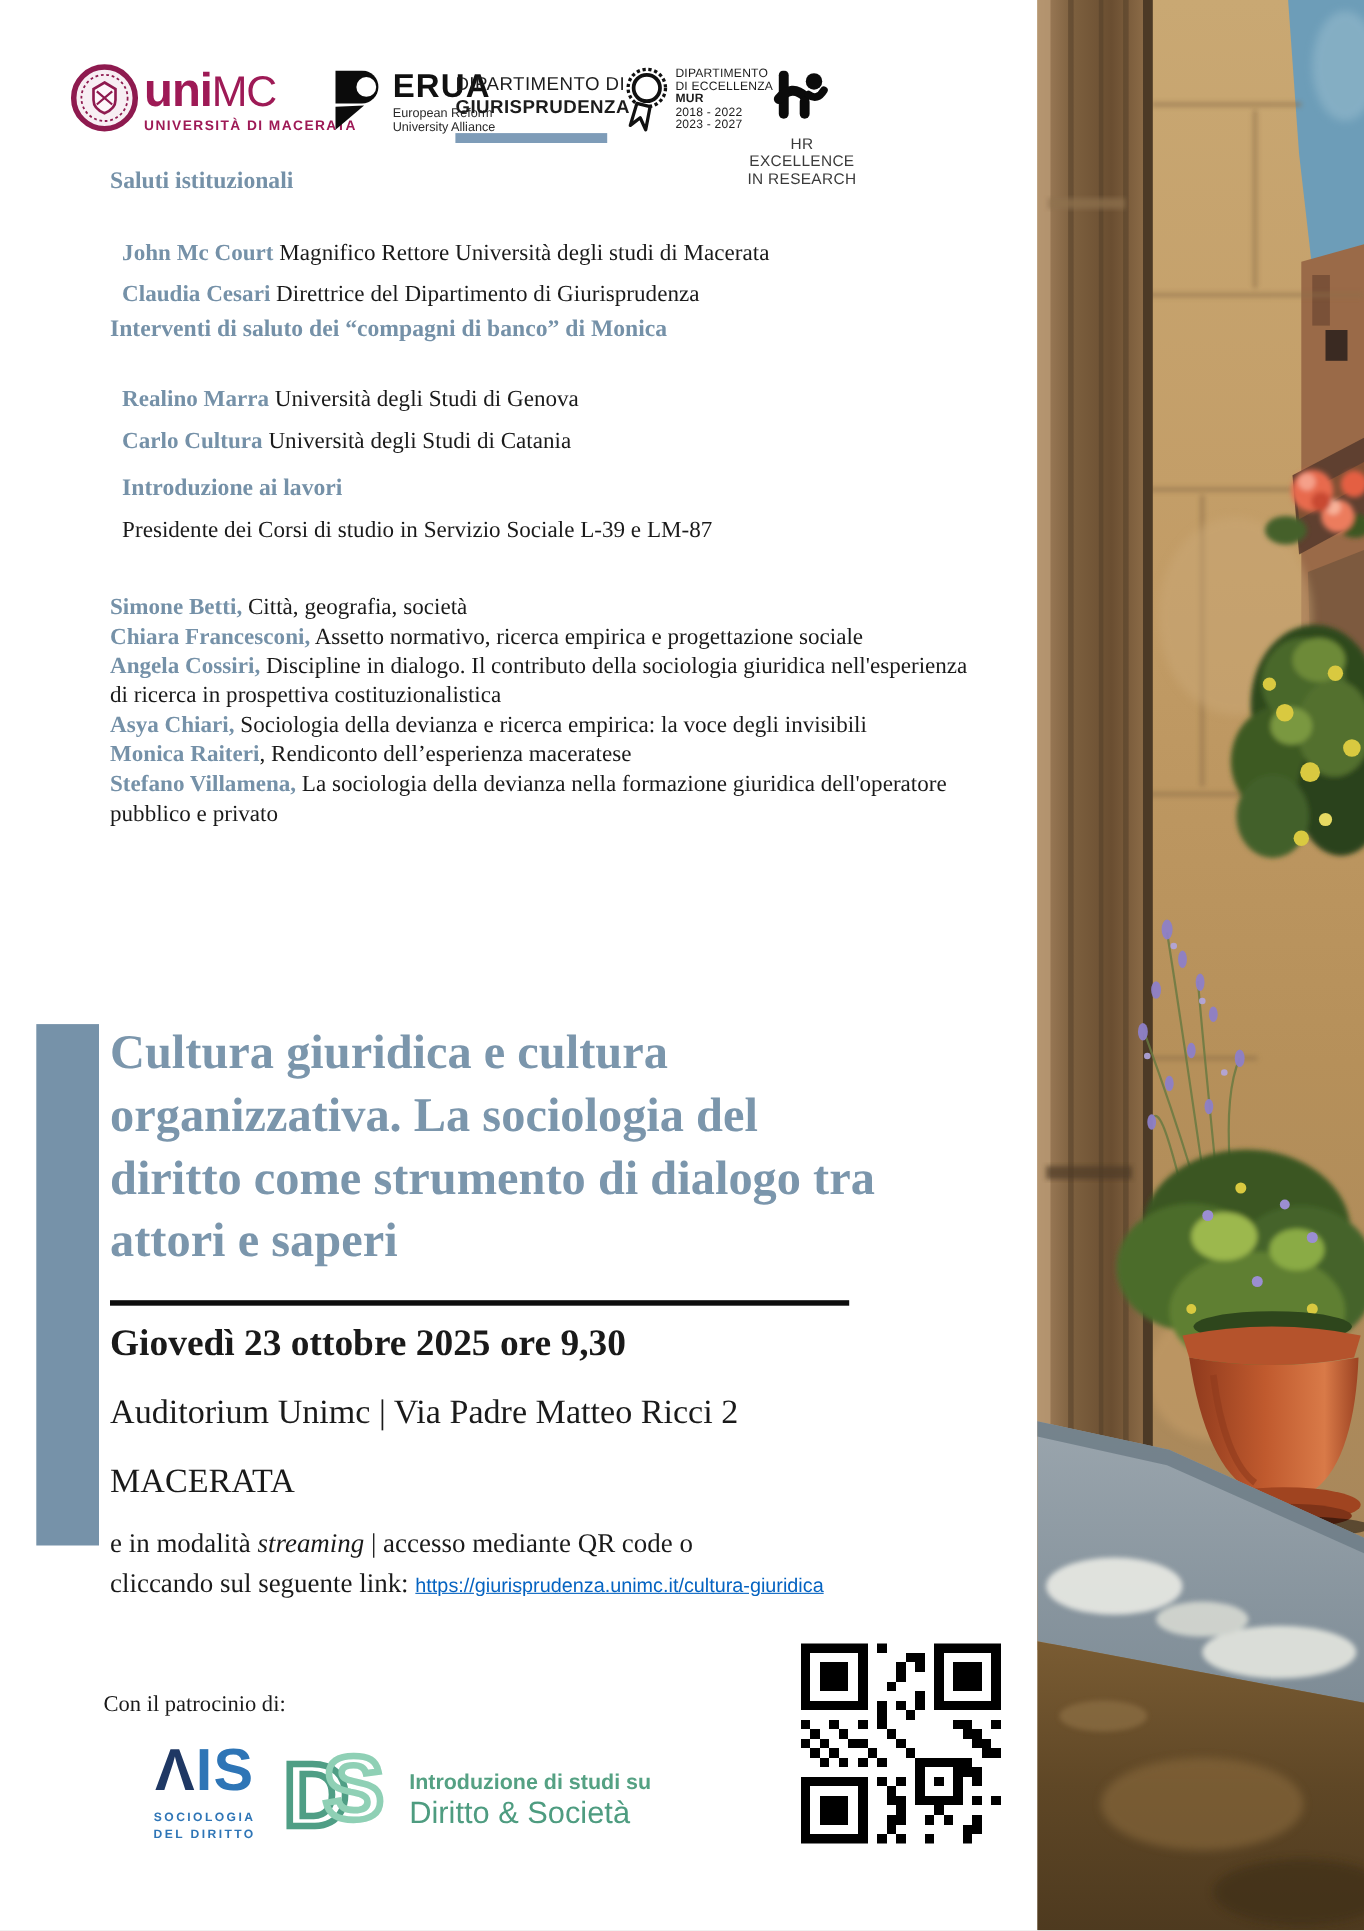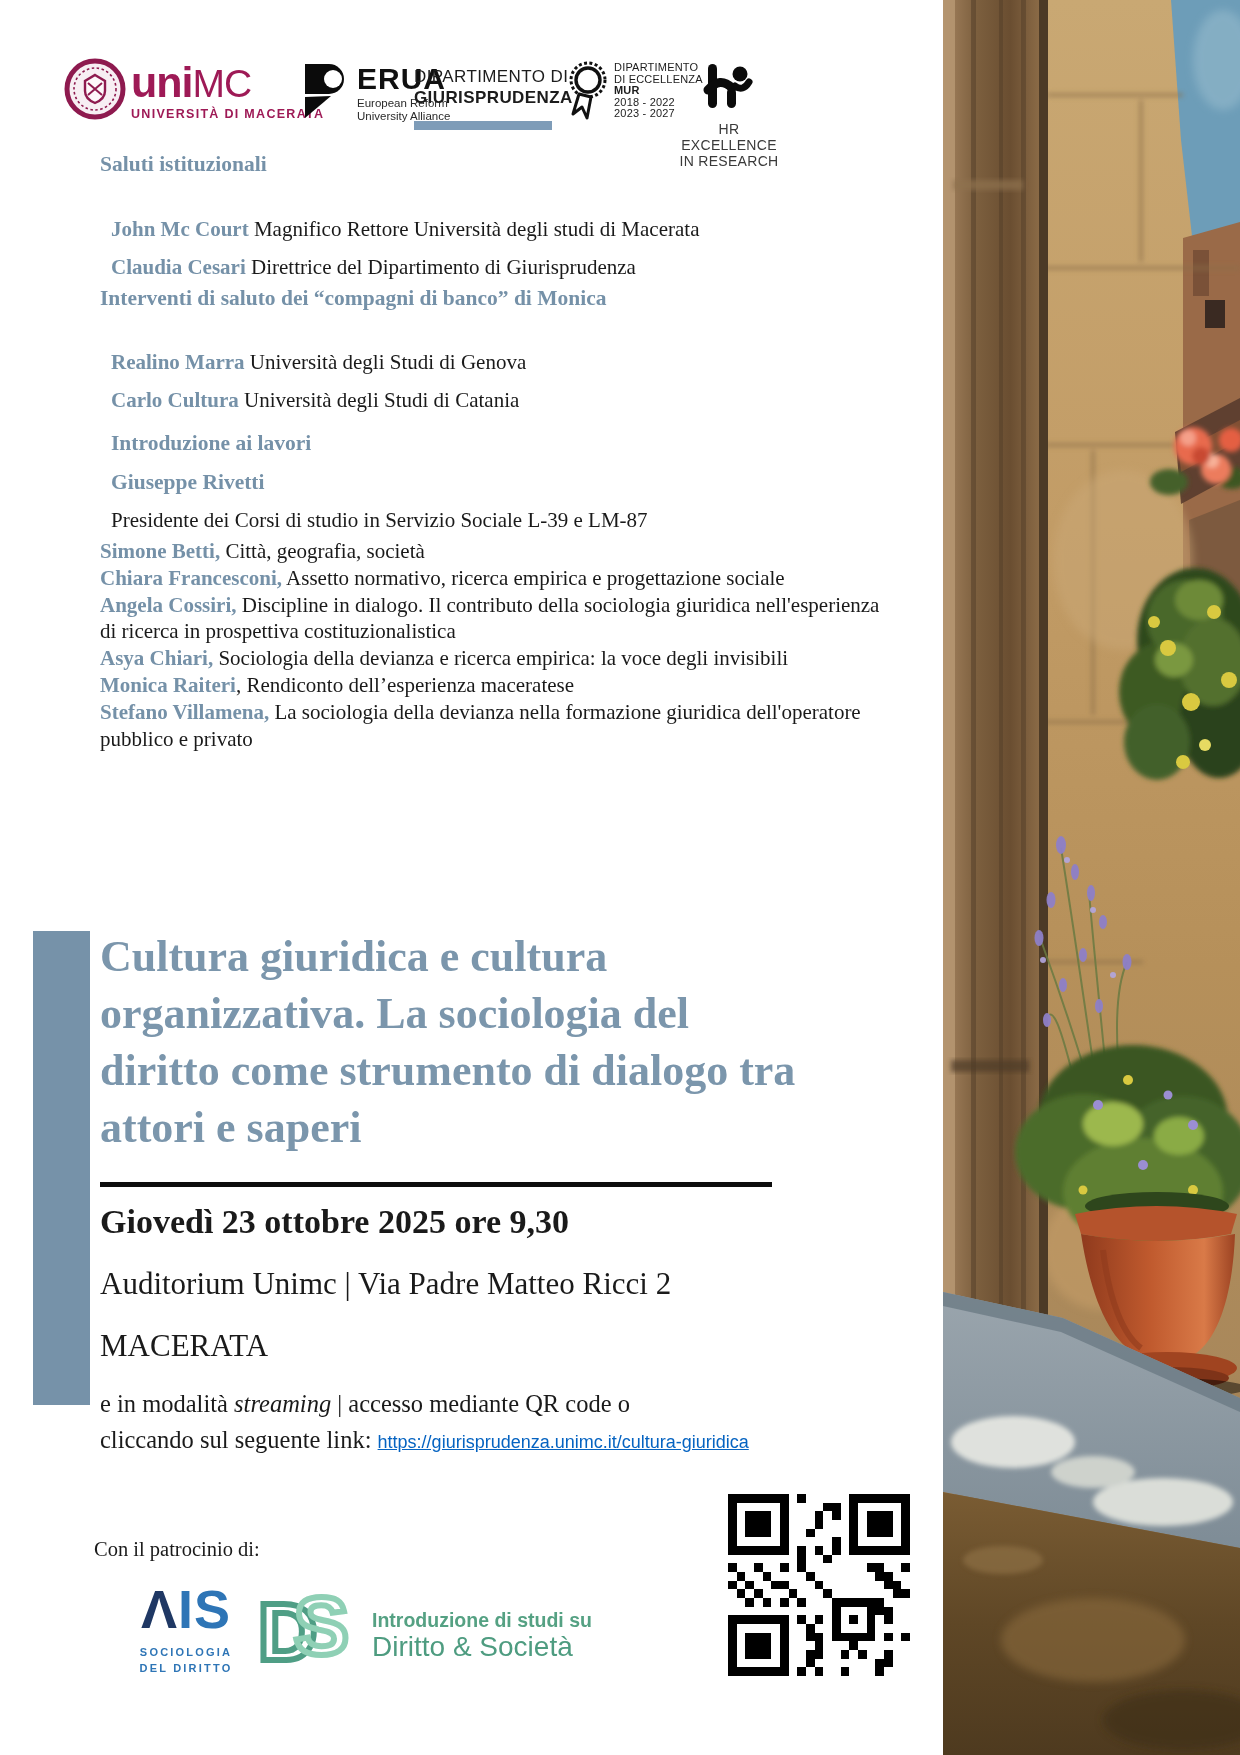--- a/index.html
+++ b/index.html
@@ -131,21 +131,20 @@
 
   <div class="abs sect" style="left:100px;top:286px;">Interventi di saluto dei “compagni di banco” di Monica</div>
 
   <div class="abs prog" style="left:100px;top:338px;width:780px;">
     <p><span class="name">Realino Marra</span><span> Università degli Studi di Genova</span></p>
     <p><span class="name">Carlo Cultura</span><span> Università degli Studi di Catania</span></p>
   </div>
 
   <div class="abs prog" style="left:100px;top:419px;width:780px;">
     <p class="sect" style="font-size:21.5px;">Introduzione ai lavori</p>
-    <p class="sect" style="font-size:21.5px;line-height:28px;">Giuseppe Rivetti</p>
     <p>Presidente dei Corsi di studio in Servizio Sociale L-39 e LM-87</p>
   </div>
 
   <div class="abs spkblock" style="left:100px;top:538px;width:780px;">
     <p><span class="name">Simone Betti,</span><span> Città, geografia, società</span></p>
     <p><span class="name">Chiara Francesconi,</span><span> Assetto normativo, ricerca empirica e progettazione sociale</span></p>
     <p><span class="name">Angela Cossiri,</span><span> Discipline in dialogo. Il contributo della sociologia giuridica nell'esperienza di ricerca in prospettiva costituzionalistica</span></p>
     <p><span class="name">Asya Chiari,</span><span> Sociologia della devianza e ricerca empirica: la voce degli invisibili</span></p>
     <p><span class="name">Monica Raiteri</span><span>, Rendiconto dell’esperienza maceratese</span></p>
     <p><span class="name">Stefano Villamena,</span><span> La sociologia della devianza nella formazione giuridica dell'operatore pubblico e privato</span></p>

